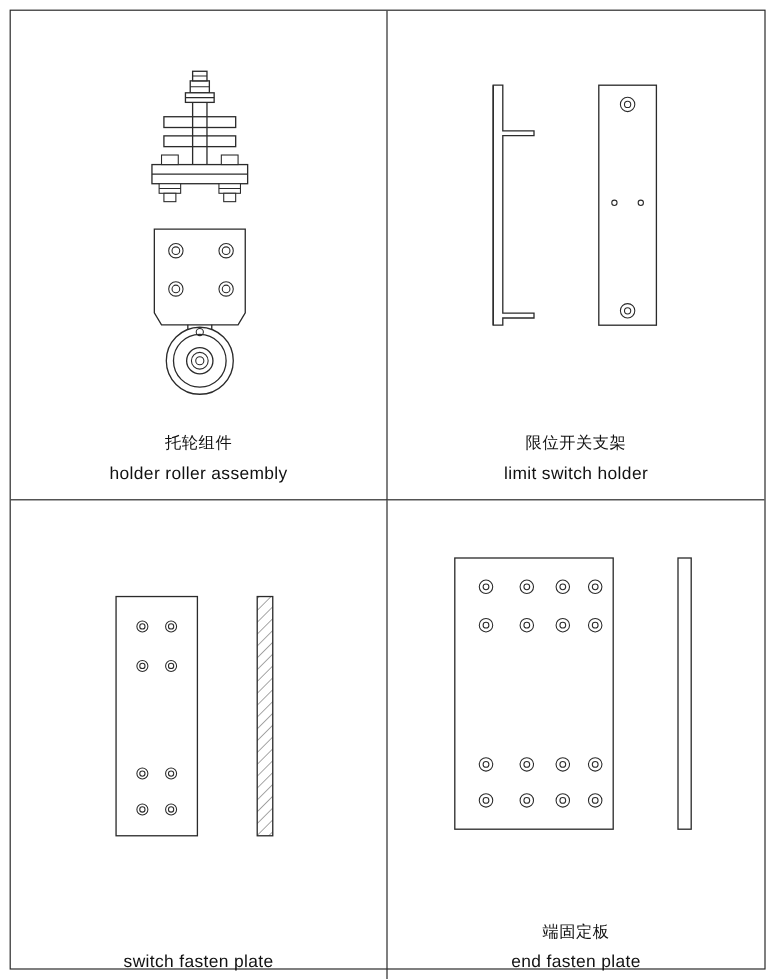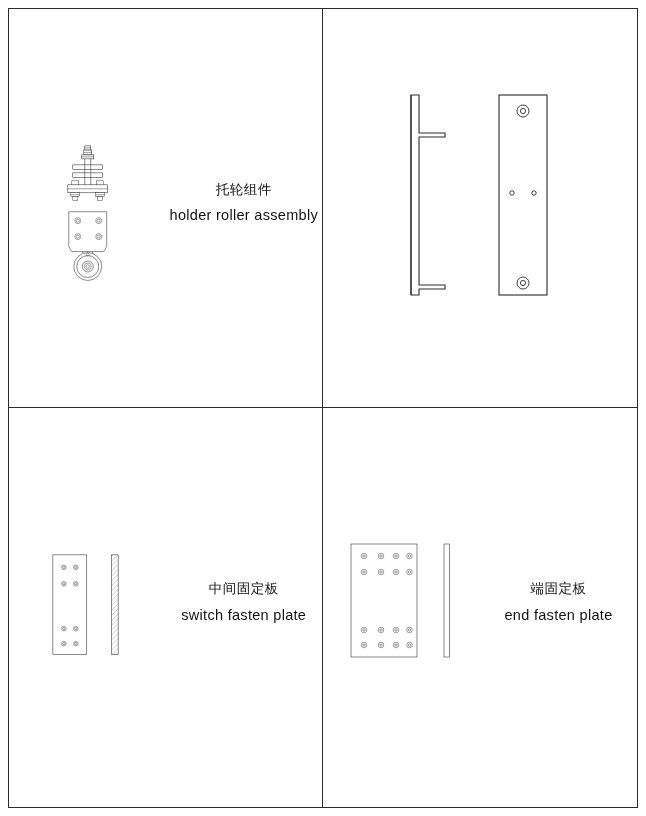--- a/index.html
+++ b/index.html
@@ -25,21 +25,21 @@
     box-sizing: border-box;
     display: grid;
     grid-template-columns: 1fr 1fr;
     grid-template-rows: 1fr 1fr;
   }
 
   .cell {
     position: relative;
     box-sizing: border-box;
     display: flex;
-    flex-direction: row;
+    flex-direction: column;
     align-items: center;
     justify-content: flex-start;
   }
   .cell.br { border-right: 1px solid #2b2b2b; }
   .cell.bb { border-bottom: 1px solid #2b2b2b; }
 
   .art {
     position: relative;
     width: 100%;
     flex: 1 1 auto;
@@ -158,20 +158,24 @@
         <g>
           <rect class="fillw" x="176" y="62" width="48" height="200"></rect>
           <circle class="ln-thin" cx="200" cy="78" r="6" fill="none"></circle>
           <circle class="ln-thin" cx="200" cy="78" r="2.6" fill="none"></circle>
           <circle class="ln-thin" cx="200" cy="250" r="6" fill="none"></circle>
           <circle class="ln-thin" cx="200" cy="250" r="2.6" fill="none"></circle>
           <circle class="ln-thin" cx="189" cy="160" r="2.2" fill="none"></circle>
           <circle class="ln-thin" cx="211" cy="160" r="2.2" fill="none"></circle>
         </g>
       </svg>
+    </div>
+    <div class="caption">
+      <span class="cn">限位开关支架</span>
+      <span class="en">limit switch  holder</span>
     </div>
   </div>
 
   <div class="cell br">
     <div class="art">
       <svg viewBox="0 0 314 350" preserveAspectRatio="xMidYMid meet">
 
         <g>
           <rect class="fillw" x="88" y="70" width="68" height="200"></rect>
           <g class="ln-thin" fill="none">
@@ -198,21 +202,20 @@
           <defs>
             <pattern id="hatchPat" width="7" height="7" patternTransform="rotate(45)" patternUnits="userSpaceOnUse">
               <line x1="0" y1="0" x2="0" y2="7" class="hatch"></line>
             </pattern>
           </defs>
           <rect x="206" y="70" width="13" height="200" fill="url(#hatchPat)" stroke="#2b2b2b" stroke-width="1.1"></rect>
         </g>
       </svg>
     </div>
     <div class="caption">
-      <span class="cn">中间固定板</span>
       <span class="en">switch fasten plate</span>
     </div>
   </div>
 
   <div class="cell">
     <div class="art">
       <svg viewBox="0 0 314 350" preserveAspectRatio="xMidYMid meet">
         <g>
           <rect class="fillw" x="56" y="48" width="132" height="226"></rect>
           <g class="ln-thin" fill="none">

